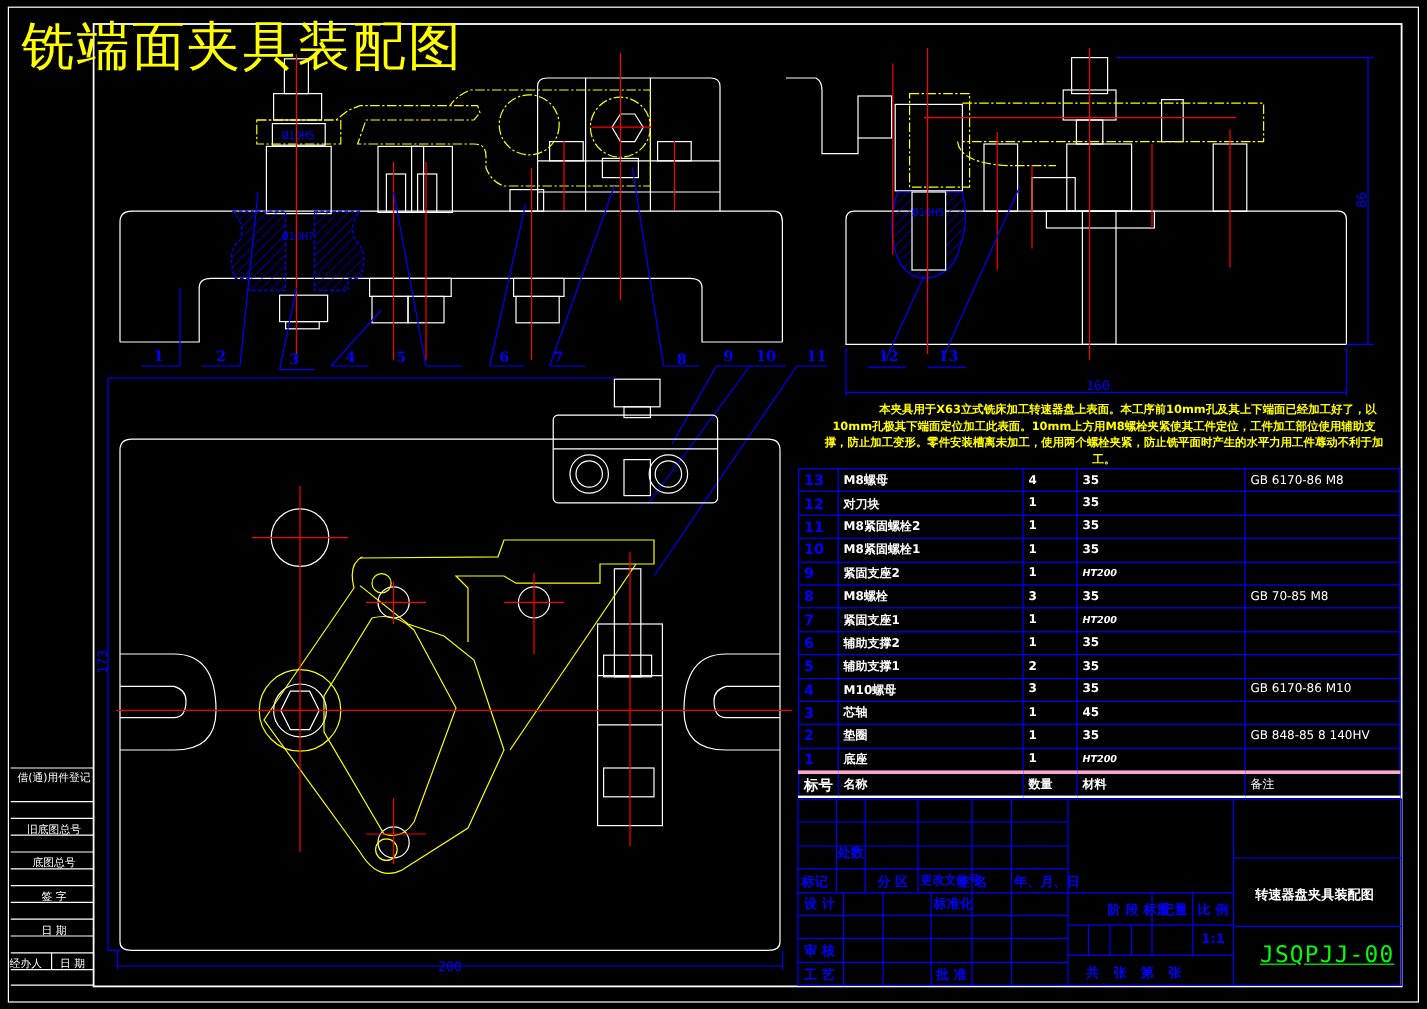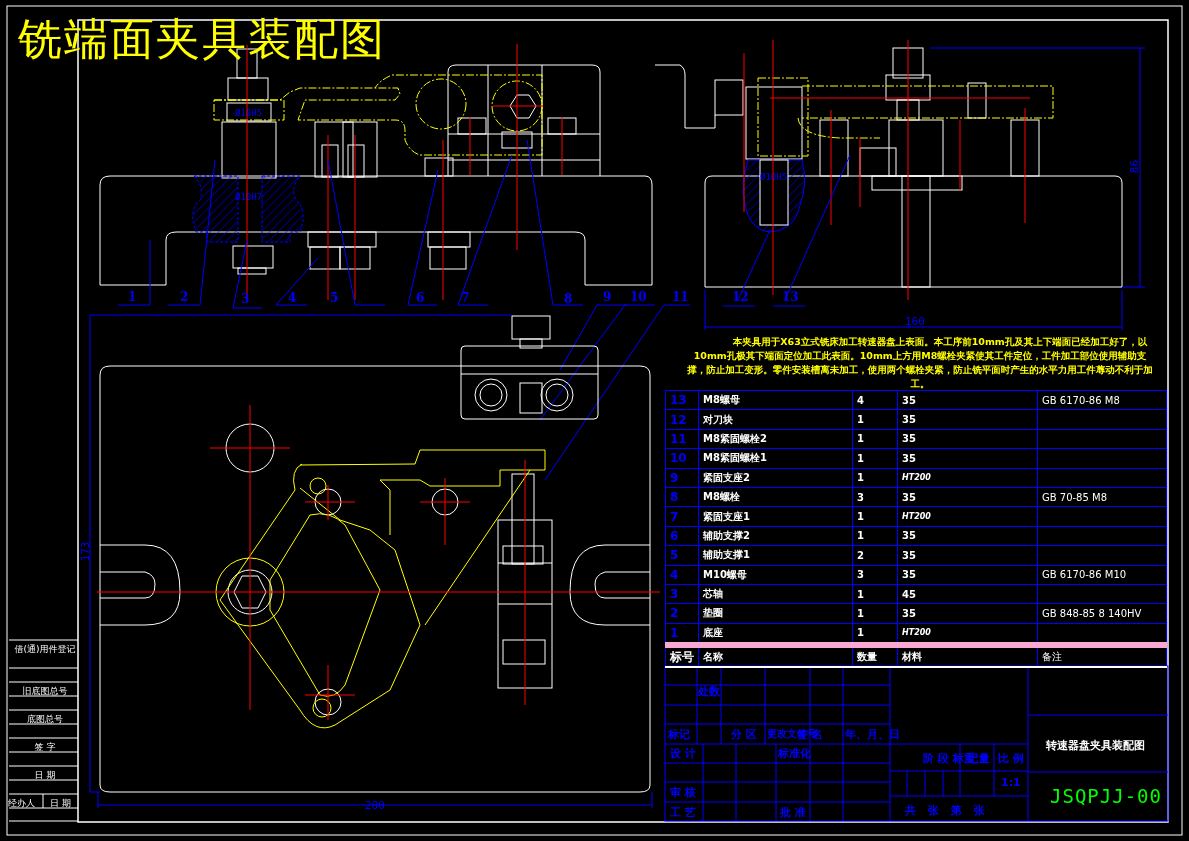--- a/index.html
+++ b/index.html
@@ -8,24 +8,24 @@
   .big-title{position:absolute;left:18px;top:14px;font-size:44px;color:#ffff00;font-family:"DejaVu Serif",serif;letter-spacing:2px;line-height:50px;white-space:nowrap;}
   .note{position:absolute;left:685px;top:335px;width:470px;color:#ffff00;font-size:9.5px;line-height:14px;font-weight:bold;text-indent:40px;text-align:center;}
   .bom{position:absolute;left:665px;top:390px;width:502px;border-collapse:collapse;}
   .bom td{border:1px solid #0000ff;height:18.4px;padding:0 4px;font-size:10px;color:#fff;font-weight:bold;white-space:nowrap;}
   .bom td.no{color:#0000ff;font-size:12px;width:23px;}
   .bom td.name{width:145px;}
   .bom td.qty{width:36px;}
   .bom td.mat{width:131px;}
   .bom td.mat.small{font-size:8px;font-style:italic;}
   .bom td.note-col{font-weight:normal;font-size:10px;}
-  .bom tr.header td{border-top:6px solid #f9a8d4;border-bottom:2px solid #fff;color:#fff;}
+  .bom tr.header td{border-top:3px solid #f9a8d4;border-bottom:2px solid #fff;color:#fff;}
   .tb-text{position:absolute;color:#0000ff;font-size:11px;font-weight:bold;white-space:nowrap;}
   .tb-name{position:absolute;left:1046px;top:738px;color:#fff;font-weight:bold;font-size:11px;}
-  .tb-code{position:absolute;left:1050px;top:785px;color:#00ff00;font-size:19px;font-family:"DejaVu Sans Mono",monospace;letter-spacing:1px;}
+  .tb-code{position:absolute;left:1050px;top:785px;color:#00ff00;font-size:19px;font-family:"DejaVu Sans Mono",monospace;letter-spacing:1px;text-decoration:underline;}
   .side-text{position:absolute;color:#fff;font-size:9px;font-weight:normal;white-space:nowrap;text-align:center;width:70px;left:10px;}
   .leader-label{position:absolute;color:#0000ff;font-size:12px;font-weight:bold;font-family:"DejaVu Serif",serif;}
   .dim-text{position:absolute;color:#0000ff;font-size:11px;font-family:"DejaVu Sans Mono",monospace;}
 </style>
 </head>
 <body>
 
 <svg id="drawing" width="1189" height="841" viewBox="0 0 1189 841">
 
   <rect x="7" y="6" width="1175" height="829" fill="none" stroke="#fff" stroke-width="1"></rect>
@@ -398,21 +398,21 @@
         <td class="no">标号</td>
         <td class="name">名称</td>
         <td class="qty">数量</td>
         <td class="mat">材料</td>
         <td class="note-col">备注</td>
       </tr>
     </tbody>
 </table>
 
 <span class="tb-text" style="left:668px;top:727px;">标记</span>
-<span class="tb-text" style="left:698px;top:684px;">处数</span>
+<span class="tb-text" style="left:698px;top:703px;">处数</span>
 <span class="tb-text" style="left:731px;top:727px;">分 区</span>
 <span class="tb-text" style="left:767px;top:727px;font-size:10px;">更改文件号</span>
 <span class="tb-text" style="left:797px;top:727px;">签 名</span>
 <span class="tb-text" style="left:845px;top:727px;">年、月、日</span>
 <span class="tb-text" style="left:670px;top:746px;">设 计</span>
 <span class="tb-text" style="left:778px;top:746px;">标准化</span>
 <span class="tb-text" style="left:670px;top:785px;">审 核</span>
 <span class="tb-text" style="left:670px;top:805px;">工 艺</span>
 <span class="tb-text" style="left:780px;top:805px;">批 准</span>
 <span class="tb-text" style="left:895px;top:751px;margin-left:28px;">阶 段 标 记</span>

